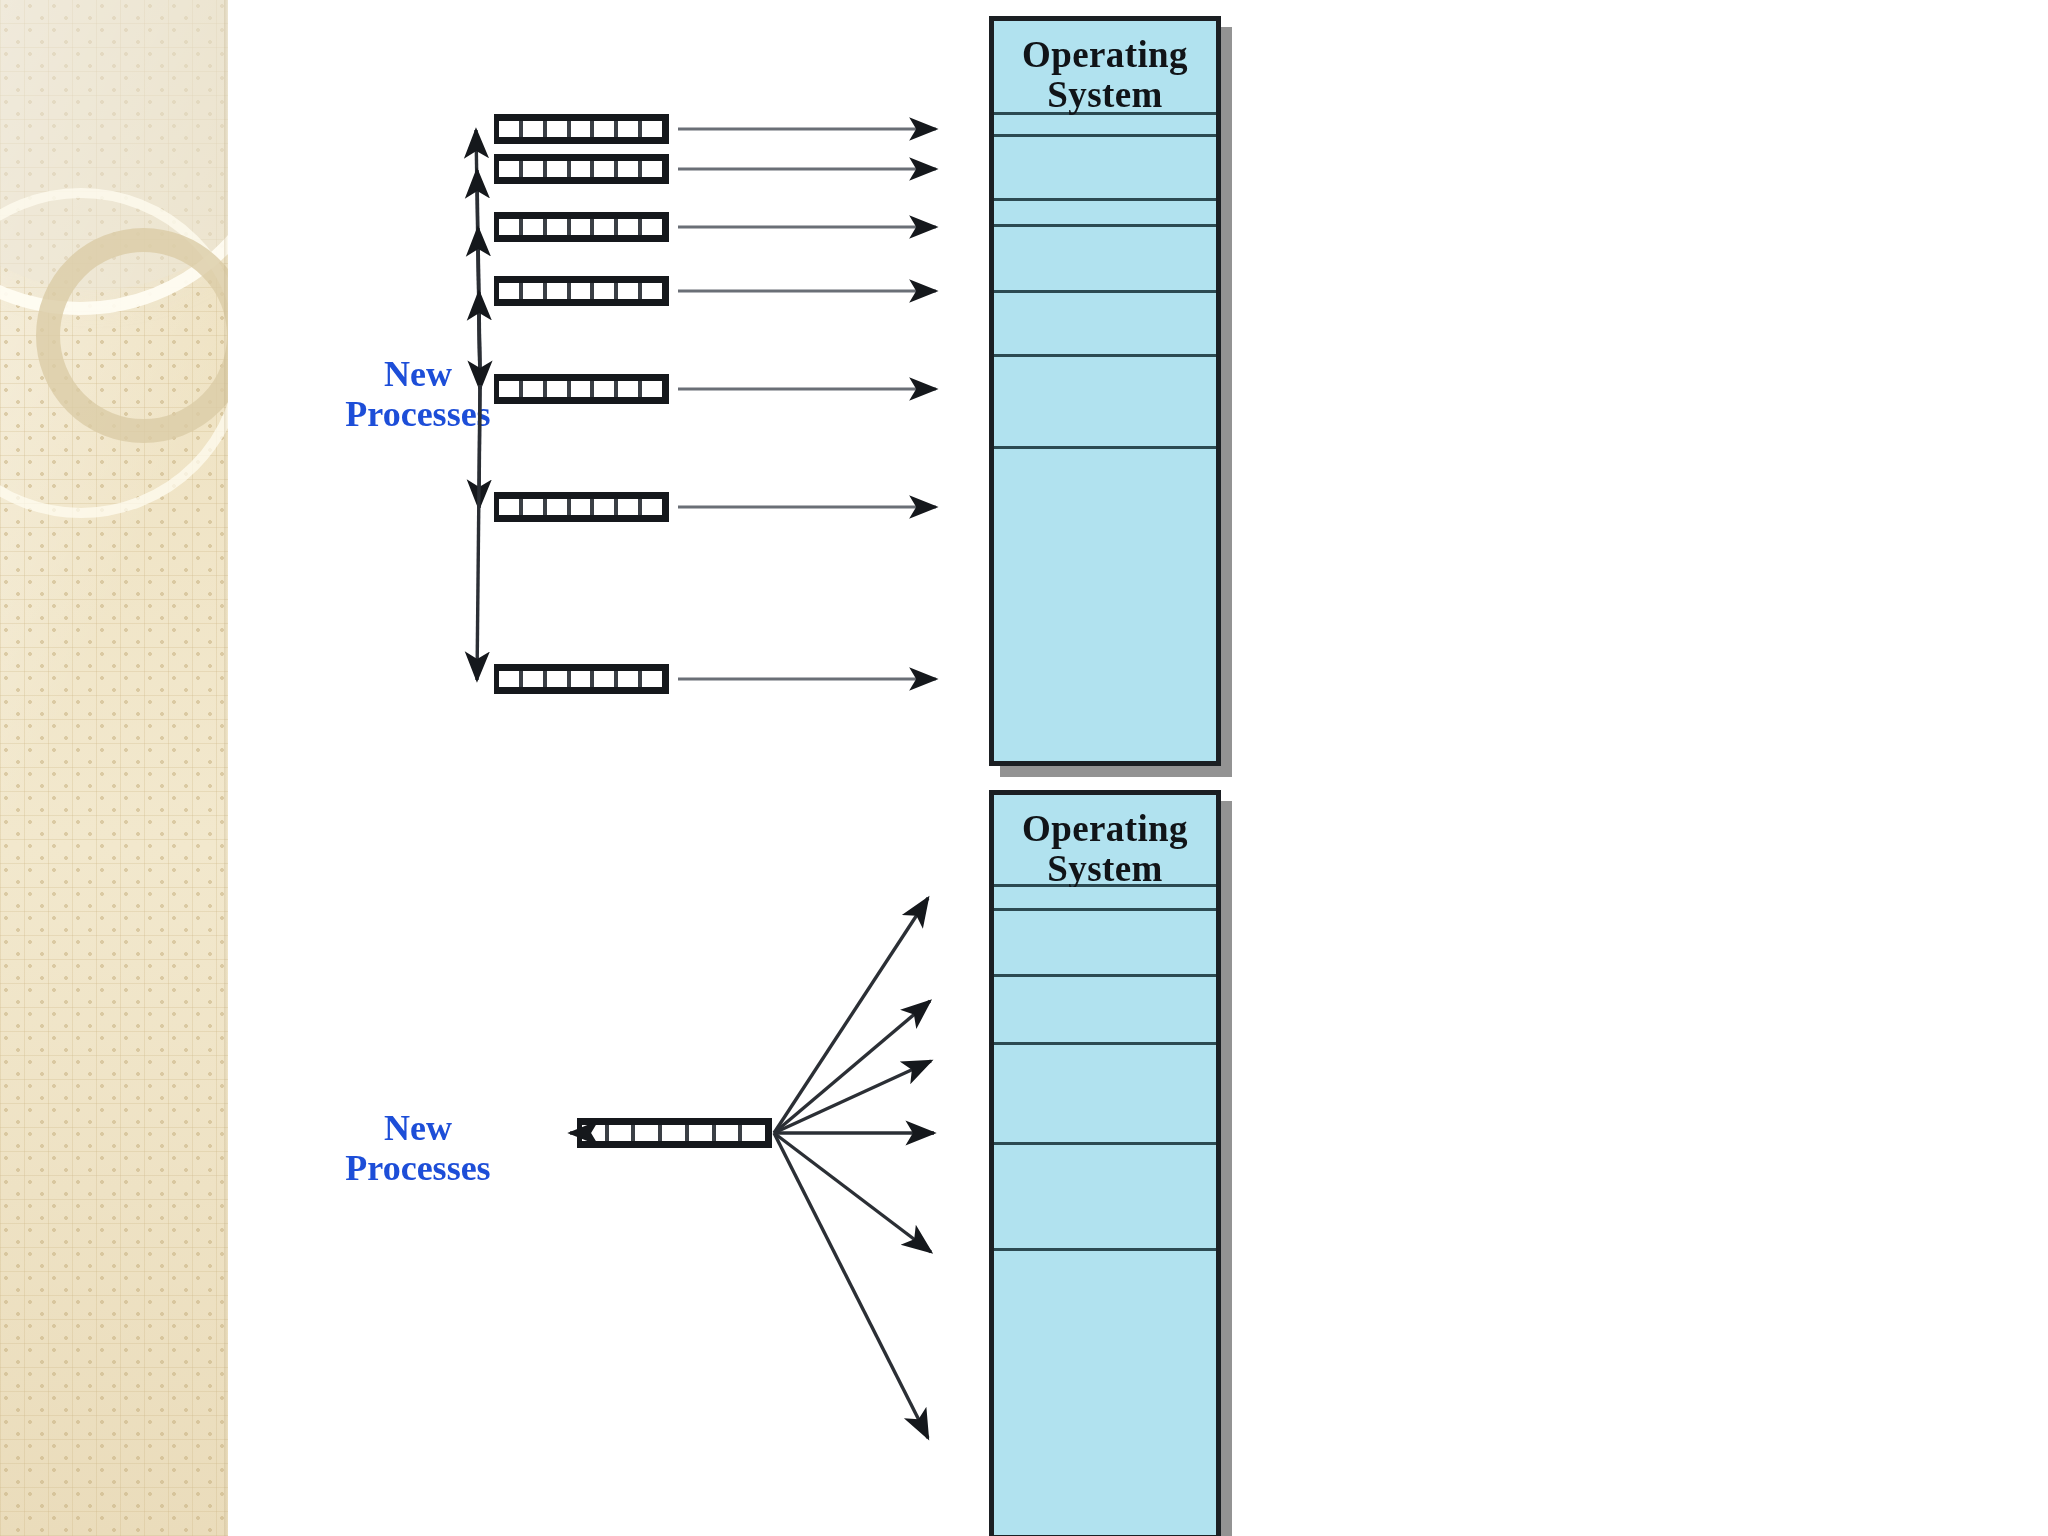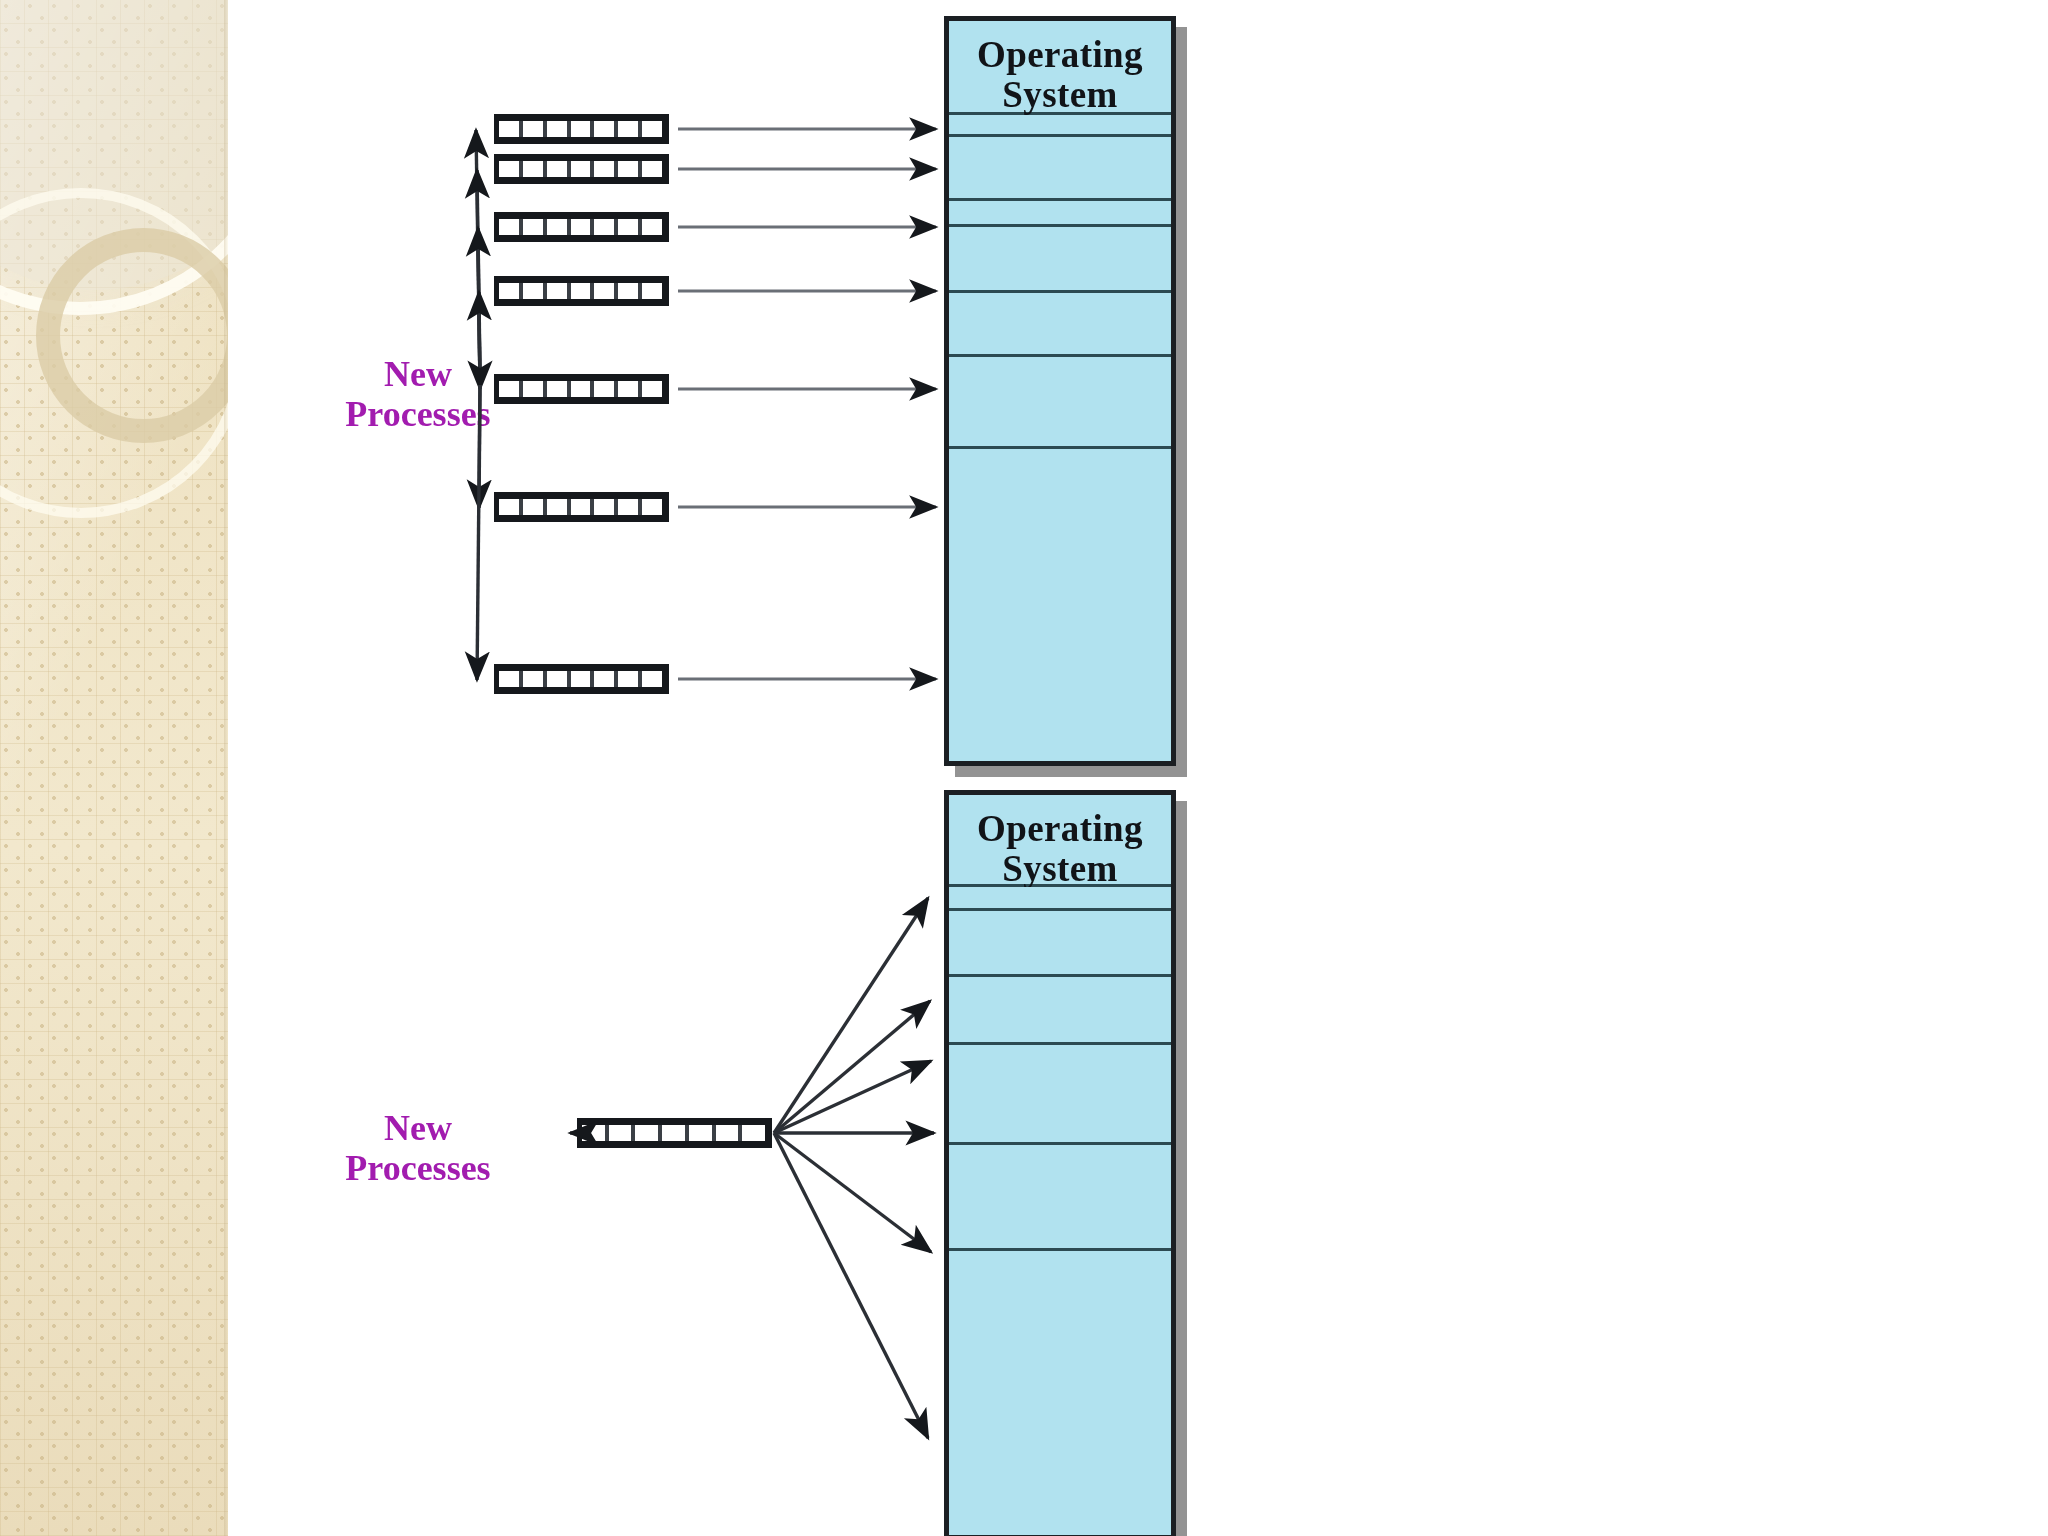--- a/index.html
+++ b/index.html
@@ -84,20 +84,21 @@
     background: #ffffff;
   }
 
   
   .mem-block {
     position: absolute;
     box-sizing: border-box;
     background: #b1e2ef;
     border: 5px solid #1b1f23;
     box-shadow: 11px 11px 0 0 rgba(128,128,128,0.85);
+    margin-left: 45px;
   }
   .mem-part {
     position: absolute;
     left: 0;
     width: 100%;
     box-sizing: border-box;
     border-bottom: 3px solid #2c4a52;
     background: #b1e2ef;
   }
   .mem-part.last { border-bottom: none; }
@@ -129,21 +130,21 @@
     border-right: 4px solid #3a3f45;
     box-sizing: border-box;
   }
   .queue .cell:last-child { border-right: none; }
 
   
   .np-label {
     position: absolute;
     text-align: center;
     font-weight: bold;
-    color: #a21caf;
+    color: #1d4ed8;
     font-size: 36px;
     line-height: 1.12;
     font-family: "Liberation Serif", "DejaVu Serif", serif;
     white-space: pre-line;
   }
 
   
   .arrows {
     position: absolute;
     left: 0; top: 0;

